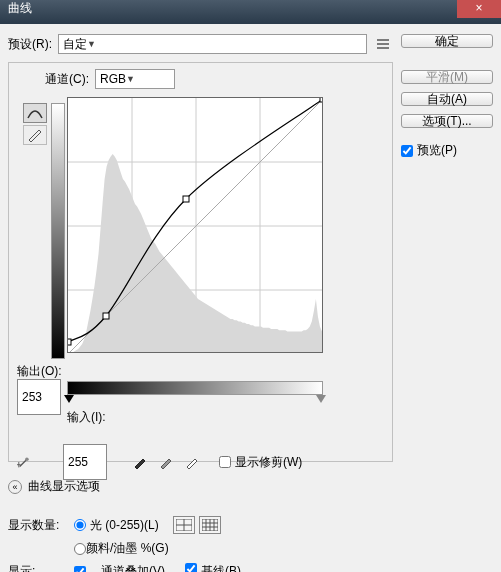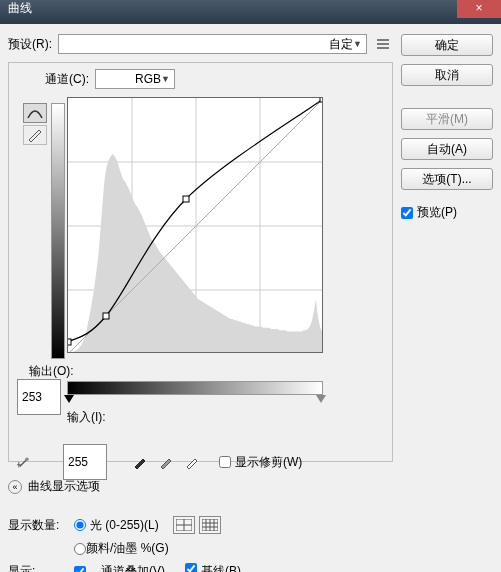--- a/index.html
+++ b/index.html
@@ -5,27 +5,27 @@
 * { box-sizing: border-box; margin: 0; padding: 0; font-family: "Microsoft YaHei", "SimSun", sans-serif; font-size: 12px; }
 body { background: #f0f0f0; width: 501px; height: 572px; overflow: hidden; }
 
 .titlebar { background: linear-gradient(#4a5a6a,#2a3a4a); color: #fff; height: 24px; display: flex; align-items: center; justify-content: space-between; padding: 0 0 8px 8px; }
 .titlebar .close { width: 44px; height: 20px; background: #c75050; color: #fff; display: flex; align-items: center; justify-content: center; font-size: 14px; }
 
 .body { display: flex; padding: 10px 8px; gap: 8px; }
 .left { flex: 1; }
 .right { width: 92px; display: flex; flex-direction: column; gap: 8px; align-items: stretch; }
 
-.btn { background: linear-gradient(#fdfdfd,#e6e6e6); border: 1px solid #9a9a9a; border-radius: 3px; height: 22px; display: flex; align-items: center; justify-content: center; cursor: pointer; }
+.btn { background: linear-gradient(#fdfdfd,#e6e6e6); border: 1px solid #9a9a9a; border-radius: 3px; height: 14px; display: flex; align-items: center; justify-content: center; cursor: pointer; }
 .btn.primary { color: #000; }
 .btn.disabled { color: #888; }
 
 .row { display: flex; align-items: center; gap: 6px; margin-bottom: 8px; }
 .label { white-space: nowrap; }
-.select { flex: 1; height: 20px; border: 1px solid #999; background: #fff; display: flex; align-items: center; justify-content: flex-end; padding: 0 4px; }
+.select { flex: 1; height: 20px; border: 1px solid #999; background: #fff; display: flex; align-items: center; justify-content: flex-start; padding: 0 4px; }
 .select .arrow { font-size: 9px; color: #444; }
 .select.small { flex: none; width: 80px; }
 
 .mini-icon { width: 20px; height: 18px; display: flex; align-items: center; justify-content: center; border: 1px solid transparent; }
 
 .fieldset { border: 1px solid #c0c0c0; padding: 6px 8px 10px 8px; position: relative; }
 
 .tools-col { display: flex; flex-direction: column; gap: 2px; position: absolute; left: 6px; top: 6px; }
 .tool { width: 24px; height: 20px; border: 1px solid #bbb; background: #eee; display: flex; align-items: center; justify-content: center; }
 .tool.active { background: #ddd; border-color: #888; }
@@ -129,21 +129,21 @@
                 <line x1="0" y1="256" x2="256" y2="0" class="diag"></line>
                 <path d="M0 244 C6.3 239.7 18.3 241.8 38 218 C57.7 194.2 81.8 137.2 118 101 C154.2 64.8 232.2 17.7 255 1 " class="curve"></path>
                 <rect x="-3" y="241" width="6" height="6" class="pt"></rect>
                 <rect x="35" y="215" width="6" height="6" class="pt"></rect>
                 <rect x="115" y="98" width="6" height="6" class="pt"></rect>
                 <rect x="252" y="-2" width="6" height="6" class="pt"></rect>
               </svg>
           </div>
         </div>
 
-        <div class="io-row" style="position:absolute; left:12px; top:264px;">
+        <div class="io-row" style="position:absolute; left:0; top:264px;">
           <span class="label">输出(O):</span>
         </div>
         <div class="io-row" style="position:absolute; left:0; top:280px;">
           <input class="io-input" value="253" style="">
         </div>
       </div>
 
       <div class="grad-h">
         <div class="slider-tri black"></div>
         <div class="slider-tri white"></div>
@@ -231,23 +231,20 @@
       </div>
 
     </div>
 
   </div>
 
   <div class="right">
     <div class="btn primary">
         <span>确定</span>
       </div>
-    <div class="btn">
-        <span>取消</span>
-      </div>
     <div style="height:6px;"></div>
     <div class="btn disabled">
         <span>平滑(M)</span>
       </div>
     <div class="btn">
         <span>自动(A)</span>
       </div>
     <div class="btn">
         <span>选项(T)...</span>
       </div>

